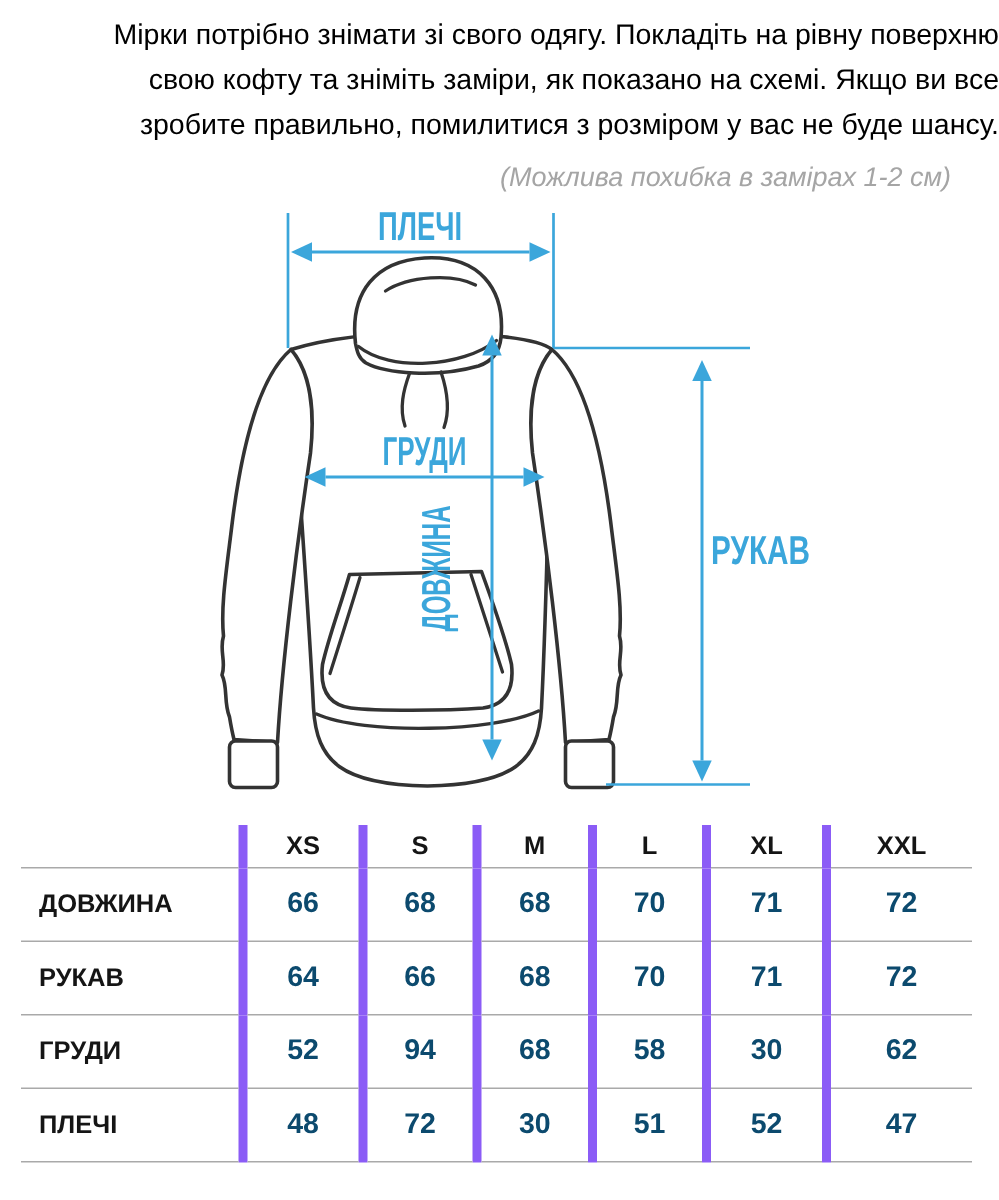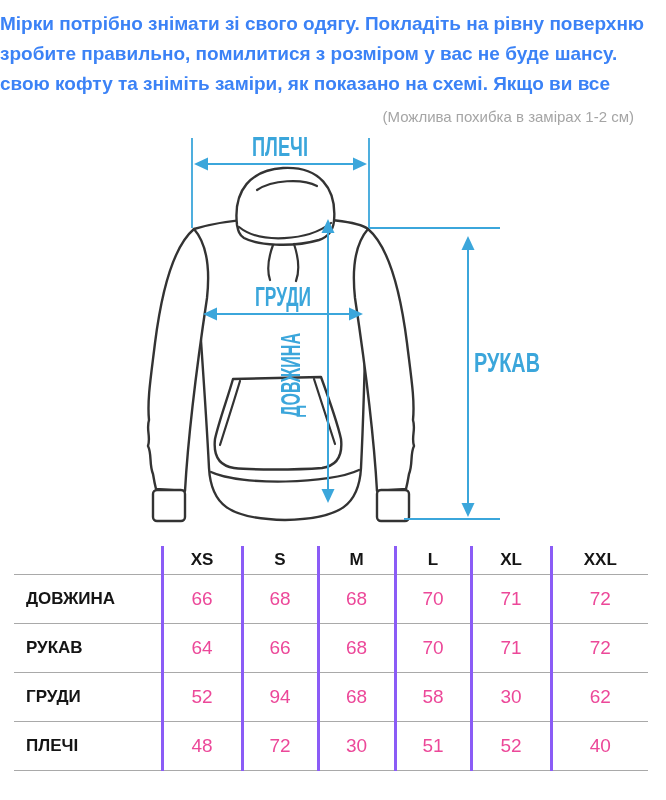--- a/index.html
+++ b/index.html
@@ -3,29 +3,29 @@
 <meta charset="utf-8">
 <style>
   html,body{margin:0;padding:0;}
   body{
     width:666px;height:800px;background:#ffffff;
     font-family:"Liberation Sans","DejaVu Sans",sans-serif;
     color:#1c1c1c;overflow:hidden;
   }
   .intro{
     margin-top:9px;
-    text-align:left;
+    text-align:right;
     font-size:19px;line-height:30px;
-    font-weight:700;color:#3b82f6;
+    font-weight:400;color:#000000;
   }
   .note{
     margin-top:9px;
     padding-right:32px;
     text-align:right;
-    font-size:15px;color:#a5a5a5;
+    font-size:18px;color:#a5a5a5;font-style:italic;
   }
   .diagram{margin-left:110px;margin-top:3px;height:415px;}
   .garment{fill:#ffffff;stroke:#333333;stroke-width:2.4;stroke-linejoin:round;stroke-linecap:round;}
   .gline{fill:none;stroke:#333333;stroke-width:2.2;stroke-linecap:round;}
   .mline{stroke:#3BA6DB;stroke-width:2;fill:none;}
   .tick{stroke:#3BA6DB;stroke-width:1.8;fill:none;}
   .ahead{fill:#3BA6DB;stroke:none;}
   .mlabel{
     fill:#3BA6DB;
     font-family:"Liberation Sans","DejaVu Sans",sans-serif;
@@ -35,44 +35,44 @@
     border-collapse:collapse;
     table-layout:fixed;
     width:634px;
     margin:3px 0 0 14px;
   }
   .size-table th,.size-table td{
     border-bottom:1px solid #a9a9a9;
     padding:0;
     vertical-align:middle;
   }
-  .size-table .vline{border-left:3px solid #8b5cf6;}
+  .size-table .vline{border-left:6px solid #8b5cf6;}
   .size-table thead th{
     height:28px;
     font-size:17px;font-weight:bold;color:#151515;
     text-align:center;
   }
   .size-table tbody th{
     height:48px;
     font-size:17px;font-weight:bold;color:#151515;
     text-align:left;padding-left:12px;
   }
   .size-table tbody td{
     height:48px;
-    font-size:19px;font-weight:normal;color:#ec4899;
+    font-size:19px;font-weight:bold;color:#0c4a6e;
     text-align:center;
   }
 </style>
 </head>
 <body>
 
 <div class="intro">
   <div>Мірки потрібно знімати зі свого одягу. Покладіть на рівну поверхню</div>
+  <div>свою кофту та зніміть заміри, як показано на схемі. Якщо ви все</div>
   <div>зробите правильно, помилитися з розміром у вас не буде шансу.</div>
-  <div>свою кофту та зніміть заміри, як показано на схемі. Якщо ви все</div>
 </div>
 
 <div class="note">(Можлива похибка в замірах 1-2 см)</div>
 
 <div class="diagram">
   <svg width="450" height="415" viewBox="0 0 450 415">
 
     <g>
 
       <path class="garment" d="M84,101 C110,93 140,90 175,90 C210,90 248,93 258,101
@@ -188,16 +188,16 @@
       <td class="vline">30</td>
       <td class="vline">62</td>
     </tr>
     <tr>
       <th>ПЛЕЧІ</th>
       <td class="vline">48</td>
       <td class="vline">72</td>
       <td class="vline">30</td>
       <td class="vline">51</td>
       <td class="vline">52</td>
-      <td class="vline">40</td>
+      <td class="vline">47</td>
     </tr>
   </tbody>
 </table>
 
 </body></html>

